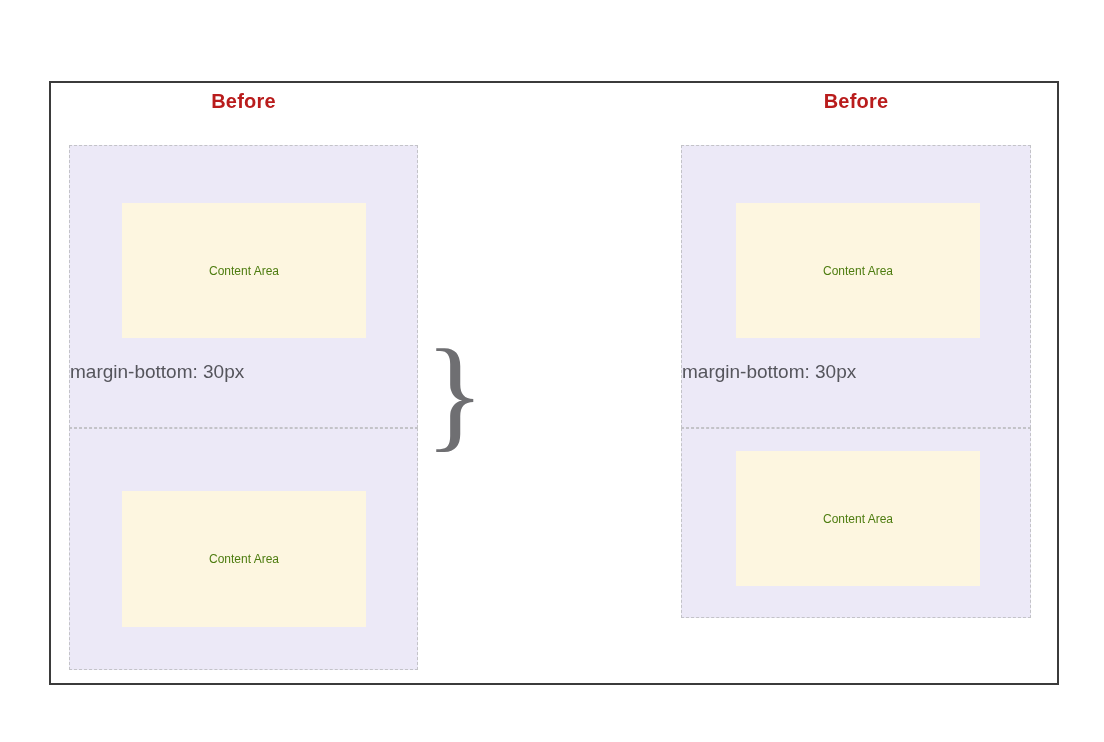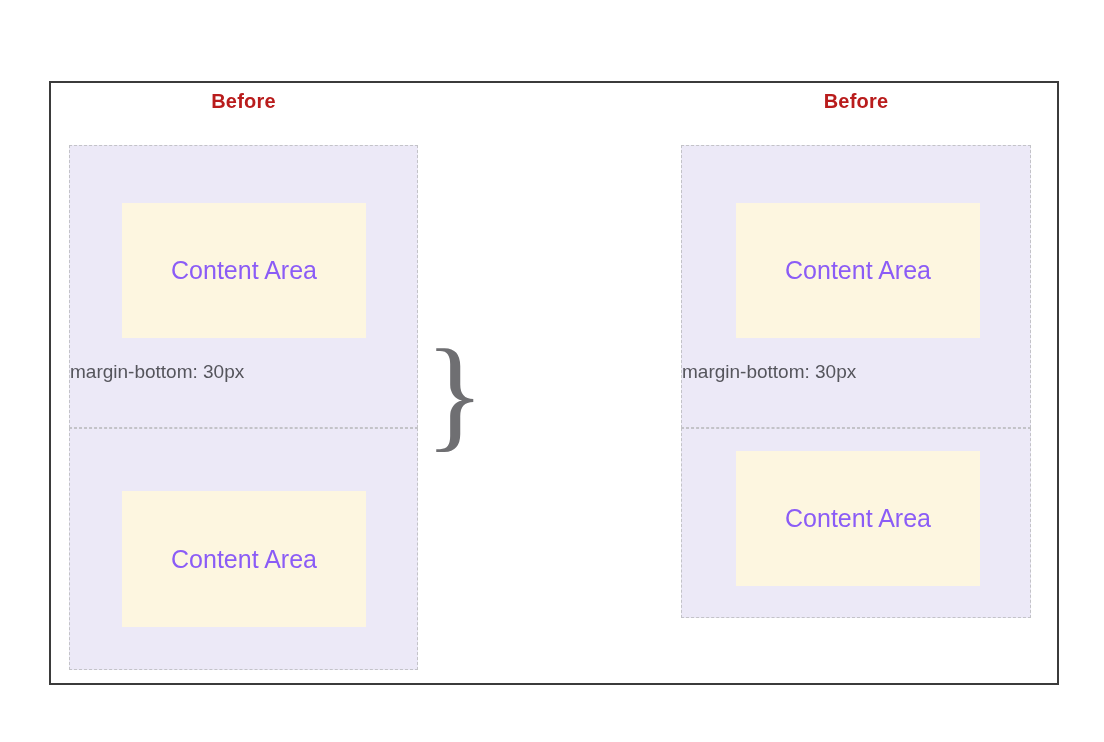--- a/index.html
+++ b/index.html
@@ -69,22 +69,22 @@
     background: #ece9f7;
     border: 1px dashed #c3c3c8;
     position: relative;
     width: 100%;
   }
 
   
   .content-area {
     box-sizing: border-box;
     background: #fdf6e0;
-    color: #8b5cf6;
-    font-size: 25px;
+    color: #4d7c0f;
+    font-size: 12px;
     display: flex;
     align-items: center;
     justify-content: center;
     text-align: center;
   }
 
   
   .margin-label {
     color: #55555c;
     font-size: 19px;

